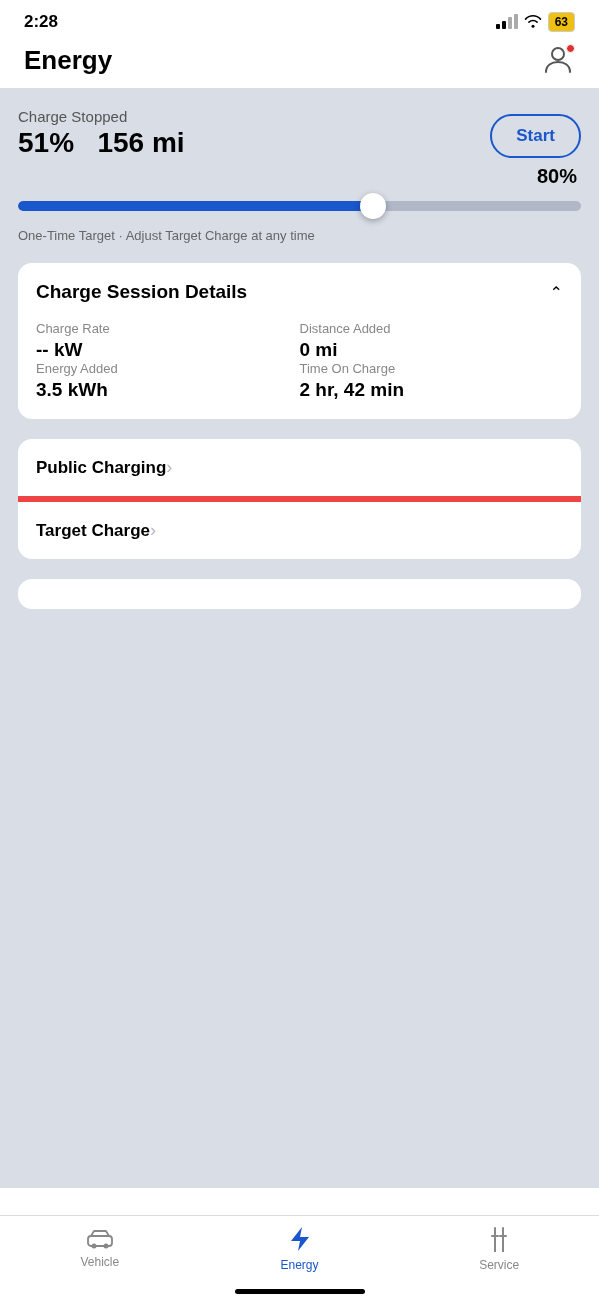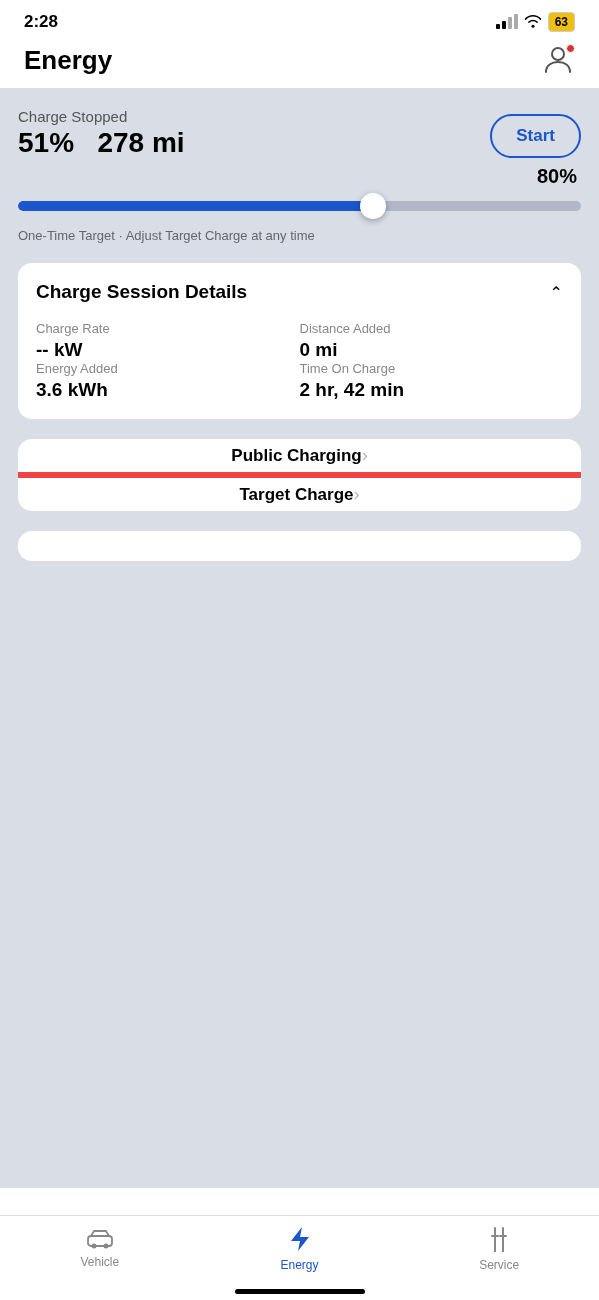--- a/index.html
+++ b/index.html
@@ -225,23 +225,23 @@
 
     
     .menu-card {
       background: #fff;
       border-radius: 14px;
       overflow: hidden;
       margin-bottom: 20px;
     }
     .menu-item {
       display: flex;
-      justify-content: center;
-      align-items: center;
-      padding: 6px 18px;
+      justify-content: flex-start;
+      align-items: center;
+      padding: 18px 18px;
       cursor: pointer;
     }
     .menu-item + .menu-item {
       border-top: 6px solid #ef4444;
     }
     .menu-item-label {
       font-size: 17px;
       font-weight: 700;
       color: #000;
     }
@@ -344,21 +344,21 @@
 
 <div class="main-content">
 
   <div class="charge-status-card">
     <div class="charge-status-header">
       <div class="charge-status-info">
         <div class="charge-stopped-label">Charge Stopped</div>
         <div class="charge-stats">
           <span>51%</span>
           &nbsp;
-          <span>278 mi</span>
+          <span>156 mi</span>
         </div>
       </div>
       <button class="start-button">Start</button>
     </div>
 
     <div class="charge-target-pct">80%</div>
     <div class="charge-slider-container">
       <div class="charge-track">
         <div class="charge-fill" style="width: 63%;"></div>
       </div>
@@ -376,21 +376,21 @@
       <div class="charge-detail-item">
         <div class="detail-label">Charge Rate</div>
         <div class="detail-value">-- kW</div>
       </div>
       <div class="charge-detail-item">
         <div class="detail-label">Distance Added</div>
         <div class="detail-value">0 mi</div>
       </div>
       <div class="charge-detail-item">
         <div class="detail-label">Energy Added</div>
-        <div class="detail-value">3.6 kWh</div>
+        <div class="detail-value">3.5 kWh</div>
       </div>
       <div class="charge-detail-item">
         <div class="detail-label">Time On Charge</div>
         <div class="detail-value">2 hr, 42 min</div>
       </div>
     </div>
   </div>
 
   <div>
     <div class="menu-card">

